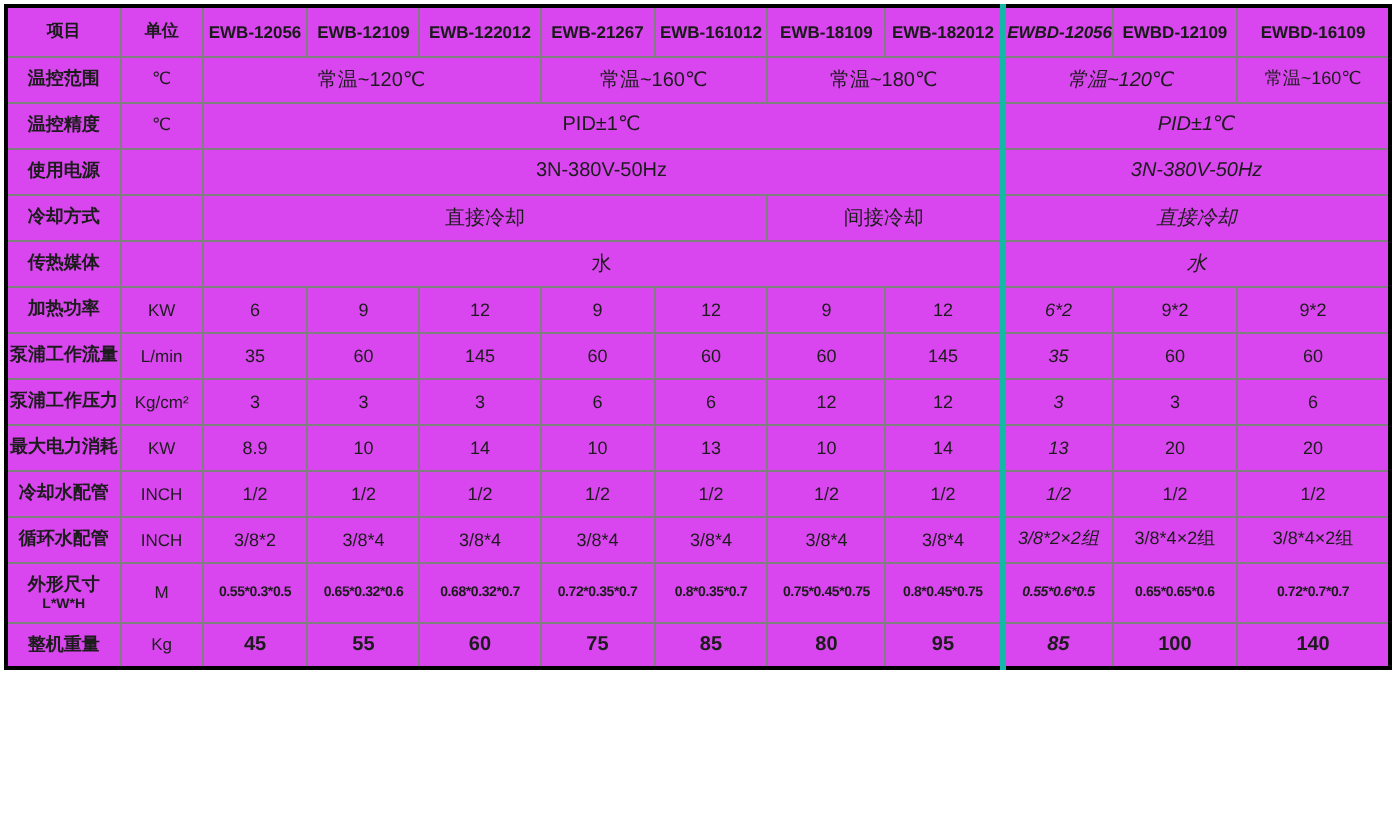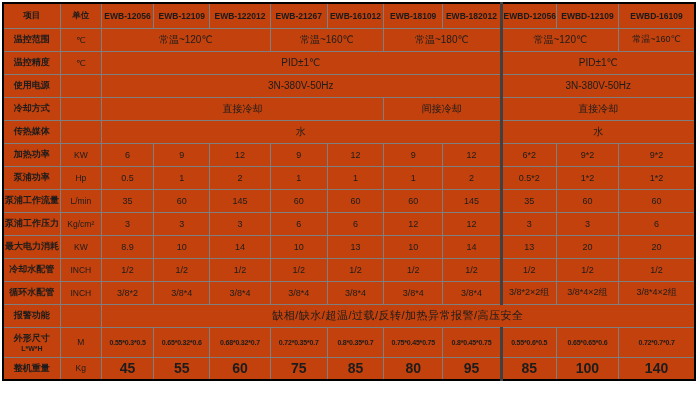--- a/index.html
+++ b/index.html
@@ -7,42 +7,42 @@
     width:700px;height:417px;overflow:hidden;background:#ffffff;
     font-family:"Liberation Sans","DejaVu Sans",sans-serif;
     color:#1c1c1c;
   }
   .wrap{padding:2px 0 0 2px;}
   table{
     border-collapse:collapse;
     table-layout:fixed;
     width:694px;
     border:2px solid #000;
-    background:#c2410c;
+    background:#d946ef;
   }
   th,td{
     border:1px solid #7f7f7f;
     text-align:center;
     vertical-align:middle;
     padding:0 1px;
     font-size:9.5px;
     overflow:hidden;
     white-space:nowrap;
   }
   thead tr{height:25px;}
   tbody tr{height:23px;}
   th{font-weight:bold;font-size:8.5px;color:#1a1a1a;}
   td.label{font-weight:bold;font-size:9px;margin-top:40px;}
   td.label .sublabel{font-weight:bold;font-size:7px;line-height:7px;}
   td.unit{font-size:8.5px;}
-  td.divL,th.divL{border-left:3px solid #404040;}
+  td.divL,th.divL{border-left:3px solid #14b8a6;font-style:italic;}
   tr.alarm td.span-cell{font-size:11px;letter-spacing:0.5px;}
   tr.dims{height:30px;padding-left:24px;}
   tr.dims td.spec-val{font-size:7px;font-weight:bold;letter-spacing:-0.2px;}
-  tr.wt td.spec-val{font-weight:bold;font-size:14px;}
+  tr.wt td.spec-val{font-weight:bold;font-size:10px;}
   td.spec-val{font-size:9px;}
   td.span-cell{font-size:10px;margin-left:31px;}
 </style>
 </head>
 <body>
 
 <div class="wrap">
   <table id="spec-table">
     <colgroup>
       <col style="width:57px">
@@ -130,36 +130,20 @@
           <td class="spec-val">9</td>
           <td class="spec-val">12</td>
           <td class="spec-val">9</td>
           <td class="spec-val">12</td>
           <td class="spec-val divL">6*2</td>
           <td class="spec-val">9*2</td>
           <td class="spec-val">9*2</td>
         </tr>
         <tr>
           <td class="label">
-            <div>泵浦功率</div>
-          </td>
-          <td class="unit">Hp</td>
-          <td class="spec-val">0.5</td>
-          <td class="spec-val">1</td>
-          <td class="spec-val">2</td>
-          <td class="spec-val">1</td>
-          <td class="spec-val">1</td>
-          <td class="spec-val">1</td>
-          <td class="spec-val">2</td>
-          <td class="spec-val divL">0.5*2</td>
-          <td class="spec-val">1*2</td>
-          <td class="spec-val">1*2</td>
-        </tr>
-        <tr>
-          <td class="label">
             <div>泵浦工作流量</div>
           </td>
           <td class="unit">L/min</td>
           <td class="spec-val">35</td>
           <td class="spec-val">60</td>
           <td class="spec-val">145</td>
           <td class="spec-val">60</td>
           <td class="spec-val">60</td>
           <td class="spec-val">60</td>
           <td class="spec-val">145</td>
@@ -224,27 +208,20 @@
           <td class="spec-val">3/8*4</td>
           <td class="spec-val">3/8*4</td>
           <td class="spec-val">3/8*4</td>
           <td class="spec-val">3/8*4</td>
           <td class="spec-val">3/8*4</td>
           <td class="spec-val">3/8*4</td>
           <td class="spec-val divL">3/8*2×2组</td>
           <td class="spec-val">3/8*4×2组</td>
           <td class="spec-val">3/8*4×2组</td>
         </tr>
-        <tr class="alarm">
-          <td class="label">
-            <div>报警功能</div>
-          </td>
-          <td class="unit"></td>
-          <td class="span-cell" colspan="10">缺相/缺水/超温/过载/反转/加热异常报警/高压安全</td>
-        </tr>
         <tr class="dims">
           <td class="label">
             <div>外形尺寸</div>
             <div class="sublabel">L*W*H</div>
           </td>
           <td class="unit">M</td>
           <td class="spec-val">0.55*0.3*0.5</td>
           <td class="spec-val">0.65*0.32*0.6</td>
           <td class="spec-val">0.68*0.32*0.7</td>
           <td class="spec-val">0.72*0.35*0.7</td>

